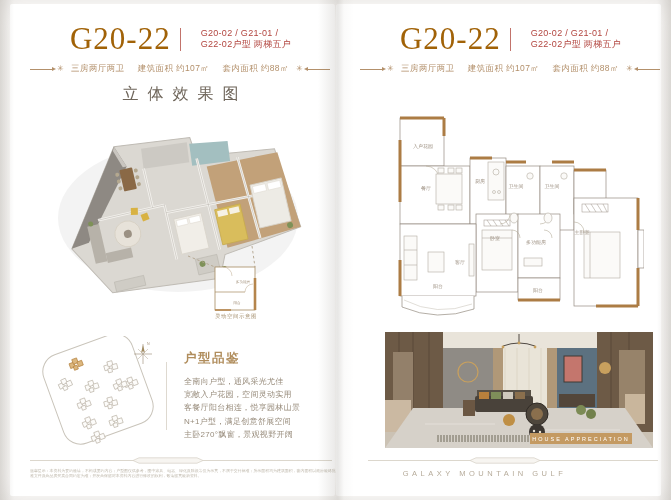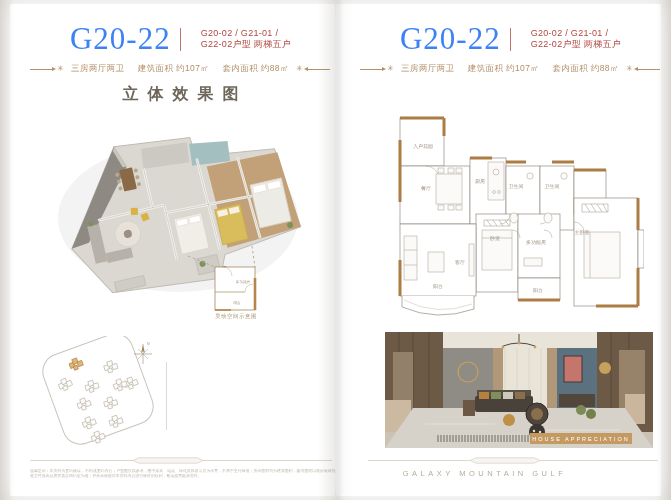--- a/index.html
+++ b/index.html
@@ -10,35 +10,35 @@
   .page-r{left:336px;}
   .gutter{position:absolute;left:318px;top:0;width:36px;height:500px;pointer-events:none;
     background:linear-gradient(to right,rgba(110,104,94,0) 0%,rgba(110,104,94,.16) 55%,rgba(110,104,94,.03) 72%,rgba(110,104,94,0) 100%);}
   .edge-l{position:absolute;left:0;top:0;width:14px;height:500px;background:linear-gradient(to right,rgba(125,119,108,.20),rgba(125,119,108,0));}
   .edge-r{position:absolute;right:0;top:0;width:14px;height:500px;background:linear-gradient(to left,rgba(125,119,108,.20),rgba(125,119,108,0));}
 
   .abs{position:absolute;}
   .serif{font-family:"Liberation Serif",serif;}
 
   .hdr{display:flex;justify-content:center;align-items:center;width:285px;}
-  .model{font-size:31px;line-height:30px;color:#3b82f6;letter-spacing:1px;}
+  .model{font-size:31px;line-height:30px;color:#a16207;letter-spacing:1px;}
   .codes{margin-left:9px;padding-left:20px;border-left:1.5px solid #c2736b;color:#b2453f;
     font-size:9px;line-height:11.5px;letter-spacing:.3px;}
 
   .spec{display:flex;justify-content:center;align-items:center;width:300px;gap:6px;
     color:#b3906b;font-size:8.5px;letter-spacing:.4px;white-space:nowrap;}
   .spec .gap{width:6px;}
   .orn{display:flex;align-items:center;color:#b3906b;}
   .orn .ln{display:inline-block;width:22px;height:1px;background:#b3906b;}
   .orn .tri{width:0;height:0;border-top:2.5px solid transparent;border-bottom:2.5px solid transparent;}
   .orn-l .tri{border-left:4px solid #b3906b;}
   .orn-r .tri{border-right:4px solid #b3906b;}
   .orn .star{font-size:8px;line-height:8px;margin:0 1px;}
 
-  .sec-title{width:285px;text-align:center;font-family:"Liberation Serif",serif;font-weight:bold;
+  .sec-title{width:285px;text-align:center;font-family:"Liberation Serif",serif;font-weight:normal;
     font-size:16px;color:#6f665b;letter-spacing:9px;text-indent:9px;}
 
   .inset-cap{width:86px;text-align:center;font-size:5.5px;color:#a5906f;letter-spacing:.5px;}
 
   .vdiv{width:1px;height:68px;background:#ded9d0;}
 
   .review{width:142px;}
   .rv-title{font-size:12.5px;font-weight:bold;color:#b08d5c;letter-spacing:1.5px;margin-bottom:8px;}
   .rv-line{font-size:8px;line-height:13.2px;color:#998d7d;letter-spacing:.3px;white-space:nowrap;}
 
@@ -176,20 +176,28 @@
       <path d="M108,8 V28"></path>
         <path d="M99,18 H117"></path>
       <path d="M103,13 L113,23 M113,13 L103,23" stroke-width="0.45"></path>
       <polygon points="108,9 110,17 108,15 106,17" fill="#a08a60" stroke="none"></polygon>
       <text x="112" y="9" class="room-lb-s" stroke="none">N</text>
     </g>
   </svg>
 
   <div class="abs vdiv" style="left:166px;top:362px;"></div>
 
+  <div class="abs review" style="left:184px;top:350px;">
+    <div class="rv-title">户型品鉴</div>
+    <div class="rv-line">全南向户型，通风采光尤佳</div>
+    <div class="rv-line">宽敞入户花园，空间灵动实用</div>
+    <div class="rv-line">客餐厅阳台相连，悦享园林山景</div>
+    <div class="rv-line">N+1户型，满足创意舒展空间</div>
+    <div class="rv-line">主卧270°飘窗，景观视野开阔</div>
+  </div>
 
   <div class="abs foot-line" style="left:30px;top:460px;width:302px;"></div>
   <svg class="abs" style="left:133px;top:457px;" width="70" height="7" viewBox="0 0 70 7">
     <polygon points="0,3.5 6,0.8 64,0.8 70,3.5 64,6.2 6,6.2" fill="#f7f5f1" stroke="#d9d4ca" stroke-width="0.8"></polygon>
   </svg>
   <div class="abs disclaimer" style="left:30px;top:468px;">温馨提示：本资料为要约邀请，不构成要约内容；户型图仅供参考，图中家具、电器、绿化及陈设等仅为示意，不属于交付标准；所示面积均为建筑面积，套内面积以政府最终批准文件及商品房买卖合同约定为准；开发商保留对本资料内容进行修改的权利，敬请留意最新资料。</div>
 
   <div class="abs hdr" style="left:368px;top:24px;">
     <div class="model serif">G20-22</div>
     <div class="codes">

